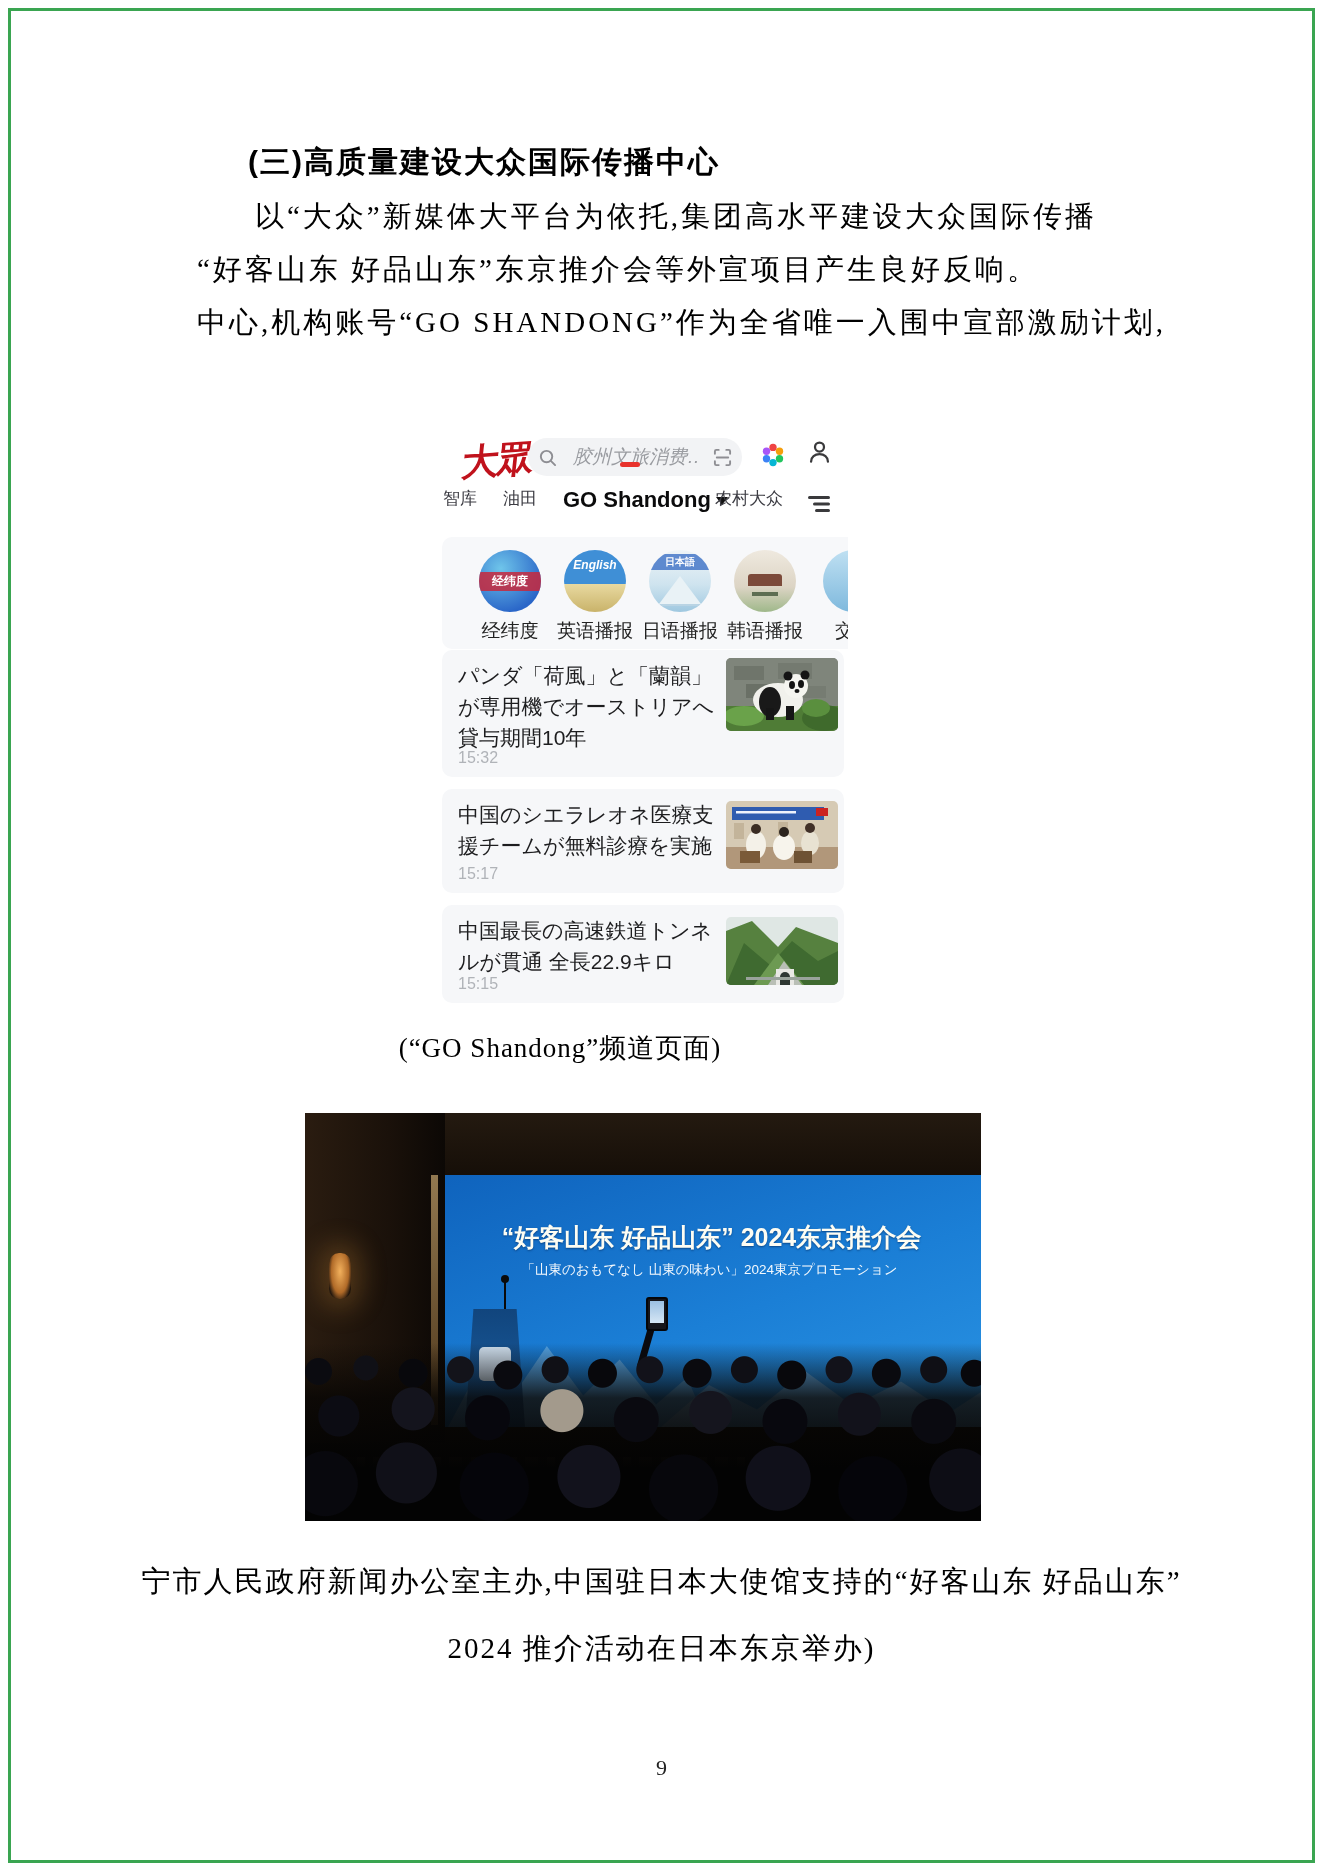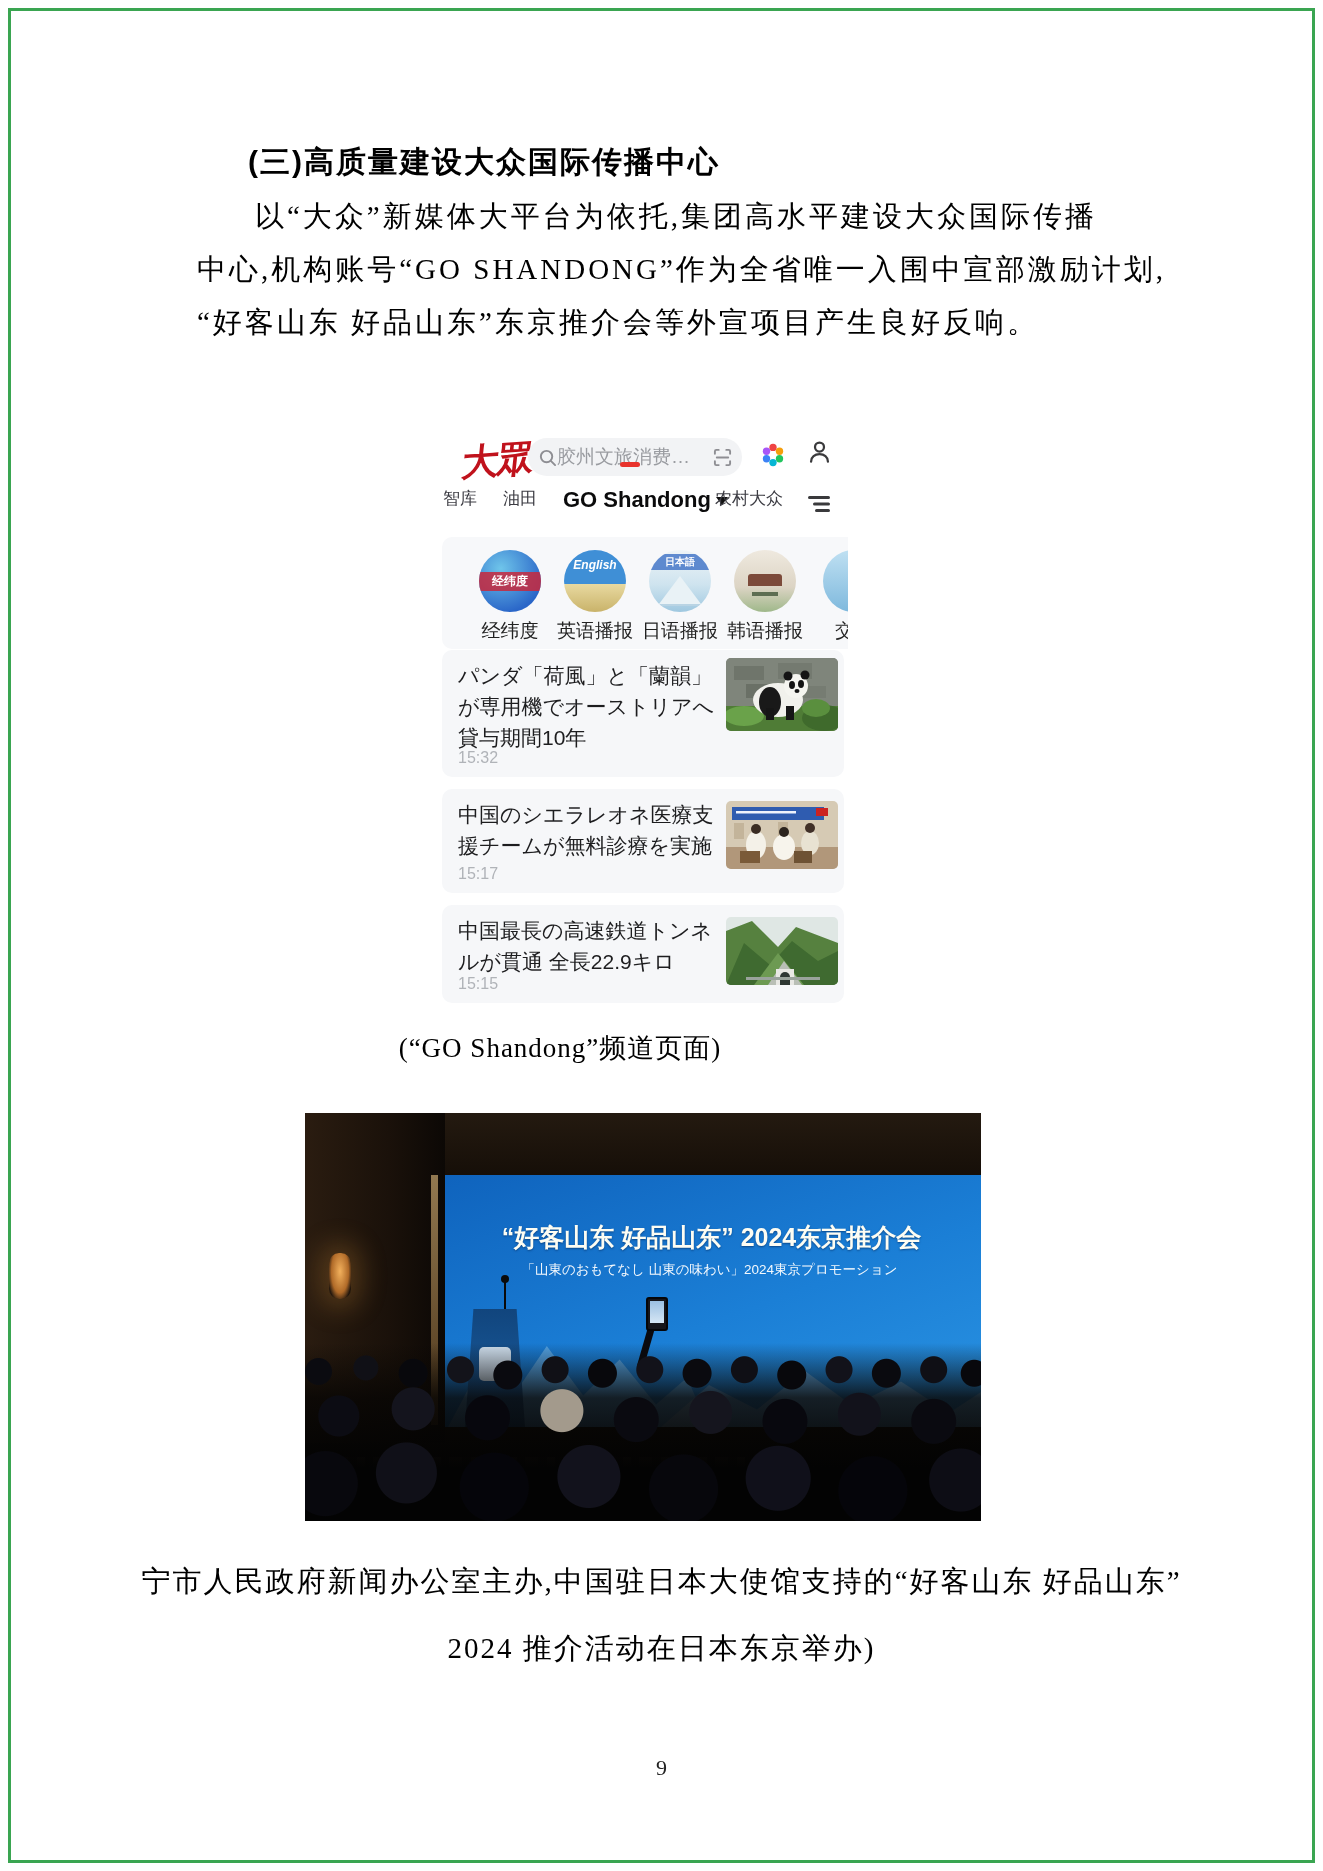--- a/index.html
+++ b/index.html
@@ -21,21 +21,21 @@
   .doc-para .indent{text-indent:58px;}
 
   
   .phone{position:absolute;left:438px;top:424px;width:410px;height:592px;background:#fff;overflow:hidden;}
   .ph-logo{
     position:absolute;left:24px;top:12px;font-size:37px;font-weight:700;color:#c0121c;
     font-family:"Liberation Serif",serif;transform:skewX(-10deg) rotate(-4deg);letter-spacing:-2px;
   }
   .searchpill{
     position:absolute;left:90px;top:14px;width:214px;height:38px;border-radius:19px;
-    background:#f2f3f5;display:flex;align-items:center;padding:0 10px;box-sizing:border-box;gap:0;
+    background:#f2f3f5;display:flex;align-items:center;padding:0 10px;box-sizing:border-box;gap:16px;font-style:italic;
   }
   .searchpill .ph-search-text{font-family:"Liberation Sans",sans-serif;font-size:19px;color:#9a9ca1;white-space:nowrap;overflow:hidden;flex:1;}
   .hicon{position:absolute;}
   .tabs{position:absolute;left:0;top:60px;width:100%;height:40px;font-family:"Liberation Sans",sans-serif;}
   .tab{position:absolute;top:3px;font-size:17px;color:#3c3c43;white-space:nowrap;}
   .tab.active{font-weight:700;font-size:22px;color:#0b0b0c;}
   .tab-underline{position:absolute;left:182px;top:38px;width:20px;height:5px;border-radius:3px;background:#e8322c;}
   .caret{display:inline-block;width:0;height:0;border-left:6px solid transparent;border-right:6px solid transparent;border-top:8px solid #111;vertical-align:middle;margin-left:5px;}
 
   .channels{position:absolute;left:4px;top:113px;width:424px;height:112px;background:#f7f8fa;border-radius:10px;}
@@ -143,22 +143,22 @@
       linear-gradient(180deg,rgba(20,14,8,0) 0,rgba(8,6,4,.85) 55px,#030303 125px);}
 </style>
 </head>
 <body>
 
 <div class="frame"></div>
 
 <div class="doc-heading">(三)高质量建设大众国际传播中心</div>
 <div class="doc-para">
   <div class="pline indent">以“大众”新媒体大平台为依托,集团高水平建设大众国际传播</div>
+  <div class="pline">“好客山东 好品山东”东京推介会等外宣项目产生良好反响。</div>
   <div class="pline">中心,机构账号“GO SHANDONG”作为全省唯一入围中宣部激励计划,</div>
-  <div class="pline">“好客山东 好品山东”东京推介会等外宣项目产生良好反响。</div>
 </div>
 
 <div class="phone">
   <div class="ph-logo">大眾</div>
 
   <div class="searchpill">
     <svg width="19" height="19" viewBox="0 0 20 20">
         <circle cx="9" cy="9" r="6" fill="none" stroke="#8e8e93" stroke-width="2"></circle>
         <line x1="13.5" y1="13.5" x2="18" y2="18" stroke="#8e8e93" stroke-width="2" stroke-linecap="round"></line>
       </svg>

